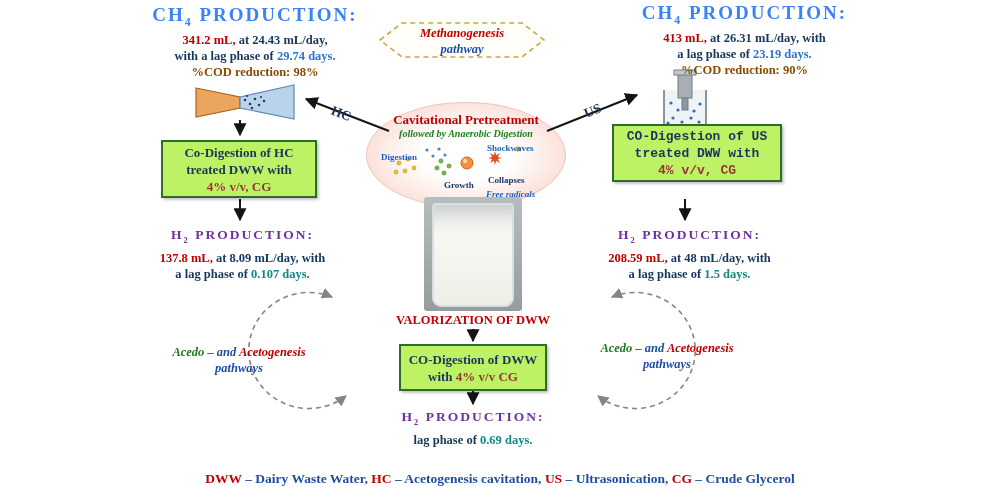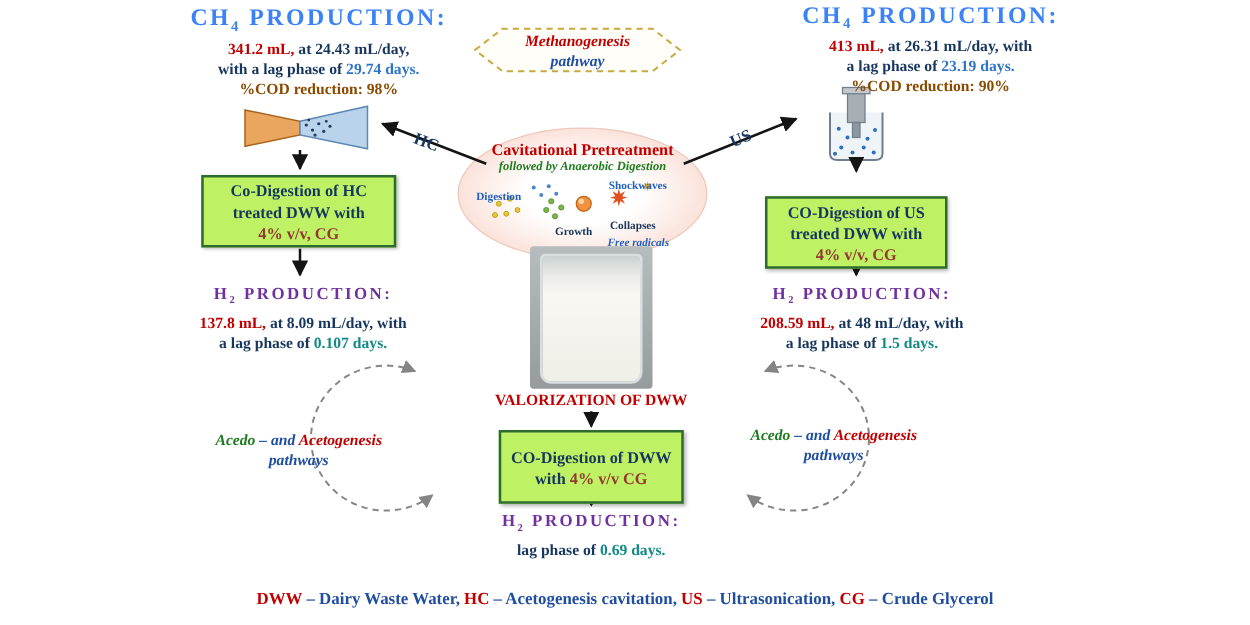--- a/index.html
+++ b/index.html
@@ -170,26 +170,26 @@
   <div class="abs ell-label z3" style="left:381px; top:152px;">Digestion</div>
   <div class="abs ell-label ell-dark z3" style="left:444px; top:180px;">Growth</div>
   <div class="abs ell-label ell-dark z3" style="left:488px; top:175px;">Collapses</div>
   <div class="abs ell-label ell-ital z3" style="left:486px; top:189px;">Free radicals</div>
 
   <div class="abs greenbox z3" style="left:161px; top:140px; width:156px; height:58px;">
     <div>Co-Digestion of HC</div>
     <div>treated DWW with</div>
     <div class="special">4% v/v, CG</div>
   </div>
-  <div class="abs greenbox z3" style="left:612px; top:157px; width:146px; height:58px;">
+  <div class="abs greenbox z3" style="left:612px; top:124px; width:170px; height:58px;font-family:Liberation Mono, monospace;">
     <div>CO-Digestion of US</div>
     <div>treated DWW with</div>
     <div class="special">4% v/v, CG</div>
   </div>
-  <div class="abs greenbox z3" style="left:399px; top:344px; width:148px; height:59px;">
+  <div class="abs greenbox z3" style="left:399px; top:344px; width:148px; height:47px;">
     <div>CO-Digestion of DWW</div>
     <div><span>with </span><span class="special">4% v/v CG</span></div>
   </div>
 
   <div class="abs tc z3" style="left:130px; top:226px; width:225px;">
     <div class="title-h2"><span>H</span><sub>2</sub><span> PRODUCTION:</span></div>
     <div class="line"><span class="t-red">137.8 mL,</span><span class="t-navy"> at 8.09 mL/day, with</span></div>
     <div class="line"><span class="t-navy">a lag phase of </span><span class="t-teal">0.107 days.</span></div>
   </div>
 

